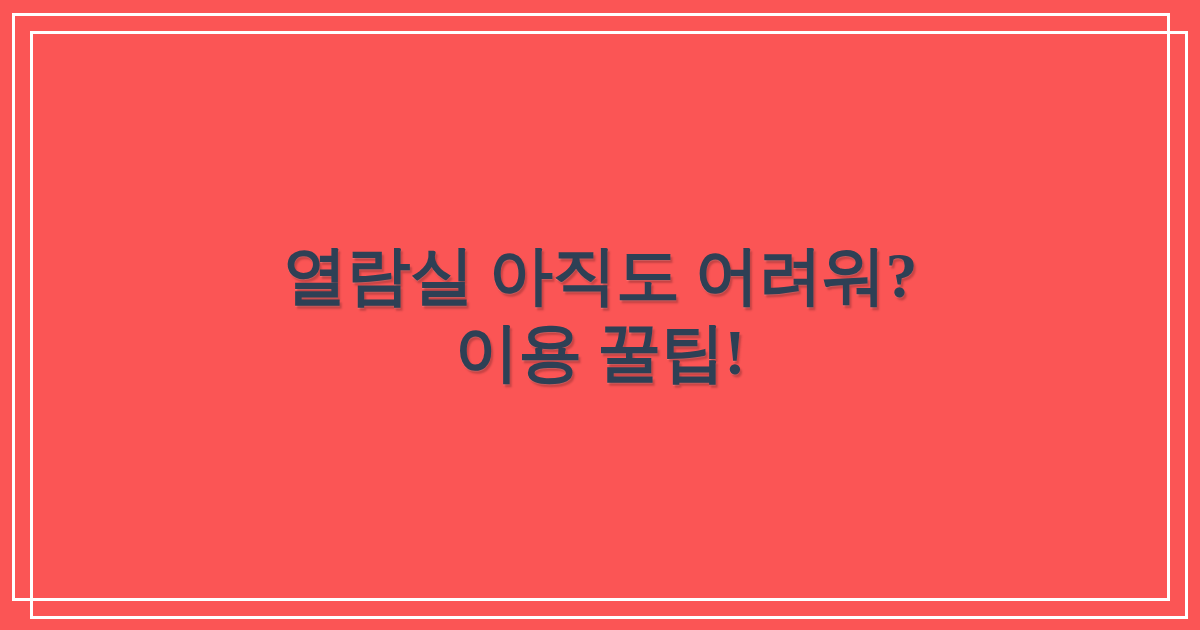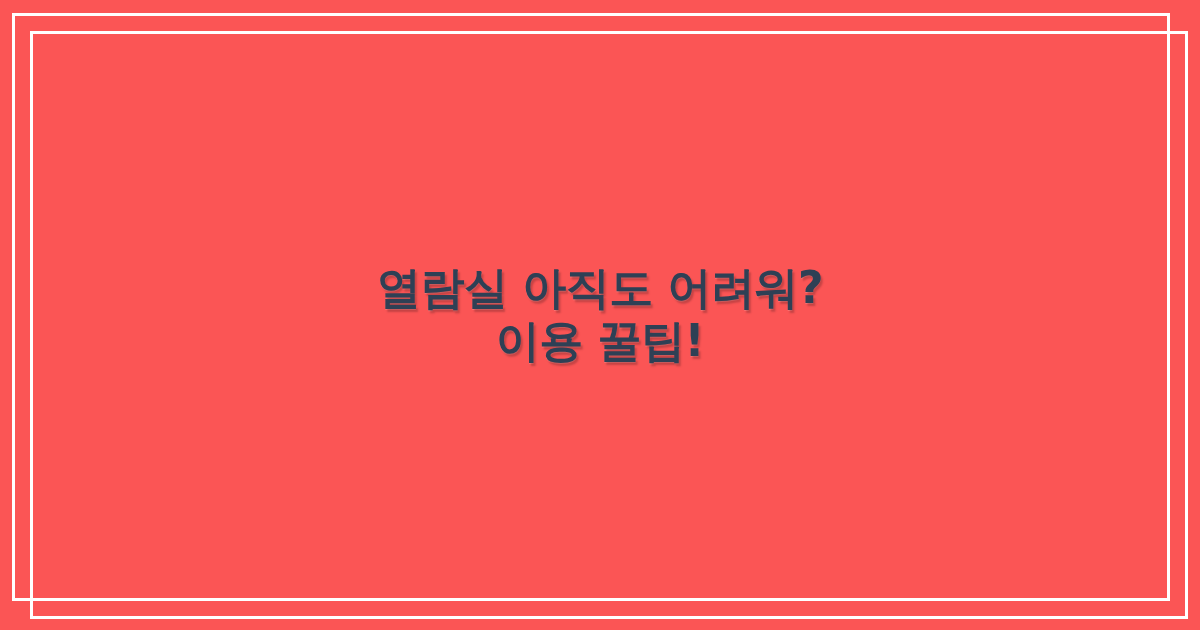--- a/index.html
+++ b/index.html
@@ -74,17 +74,17 @@
 </head>
 <body>
 
 <div id="banner" style="background: rgb(251, 85, 85);">
 
   <div class="frame frame-outer" style="border-color: rgb(255, 255, 255);"></div>
 
   <div class="frame frame-inner" style="border-color: rgb(255, 255, 255);"></div>
 
   <div class="headline-wrap">
-    <h1 class="headline" style="color: rgb(46, 64, 85); font-size: 44px;">열람실 아직도 어려워?
+    <h1 class="headline" style="color: rgb(46, 64, 85); font-size: 64px; font-family: Liberation Serif, serif;">열람실 아직도 어려워?
 이용 꿀팁!</h1>
   </div>
 
 </div>
 
 </body></html>

